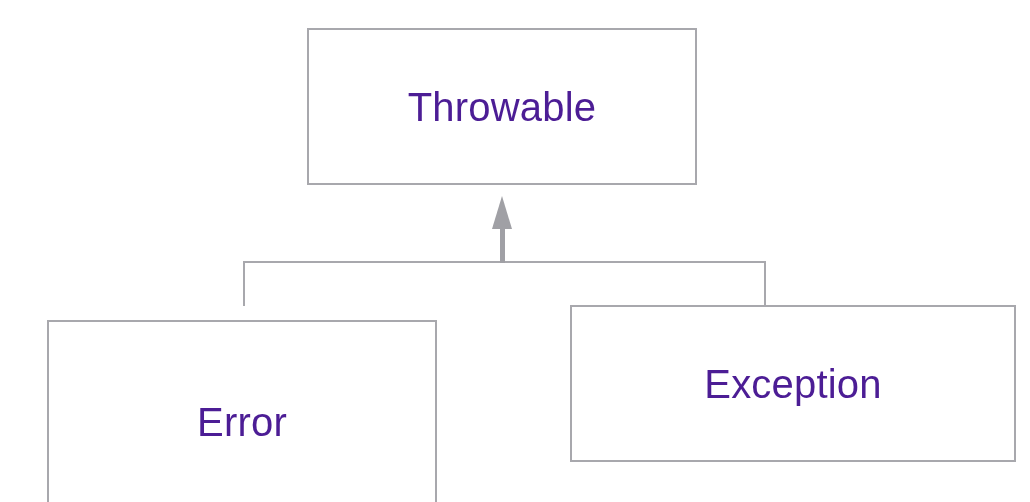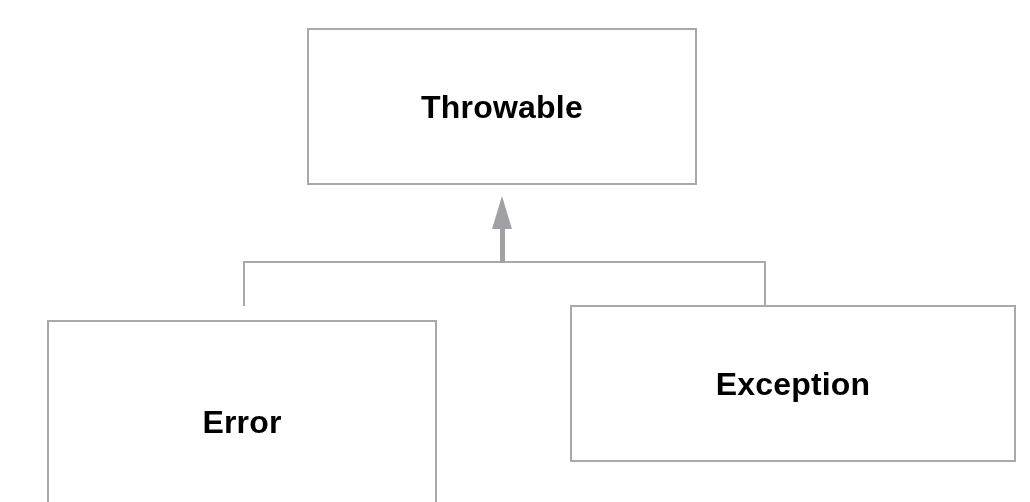--- a/index.html
+++ b/index.html
@@ -19,23 +19,23 @@
     position: absolute;
     box-sizing: border-box;
     background: #ffffff;
     border: 2px solid #a8a8ad;
     display: flex;
     align-items: center;
     justify-content: center;
     z-index: 3;
   }
   .node-label {
-    font-size: 32px;
-    font-weight: 700;
-    color: #000000;
+    font-size: 40px;
+    font-weight: 400;
+    color: #4c1d95;
     letter-spacing: 0.2px;
     line-height: 1;
     white-space: nowrap;
     -webkit-font-smoothing: antialiased;
   }
   
   #box-throwable {
     left: 307px;
     top: 28px;
     width: 390px;

